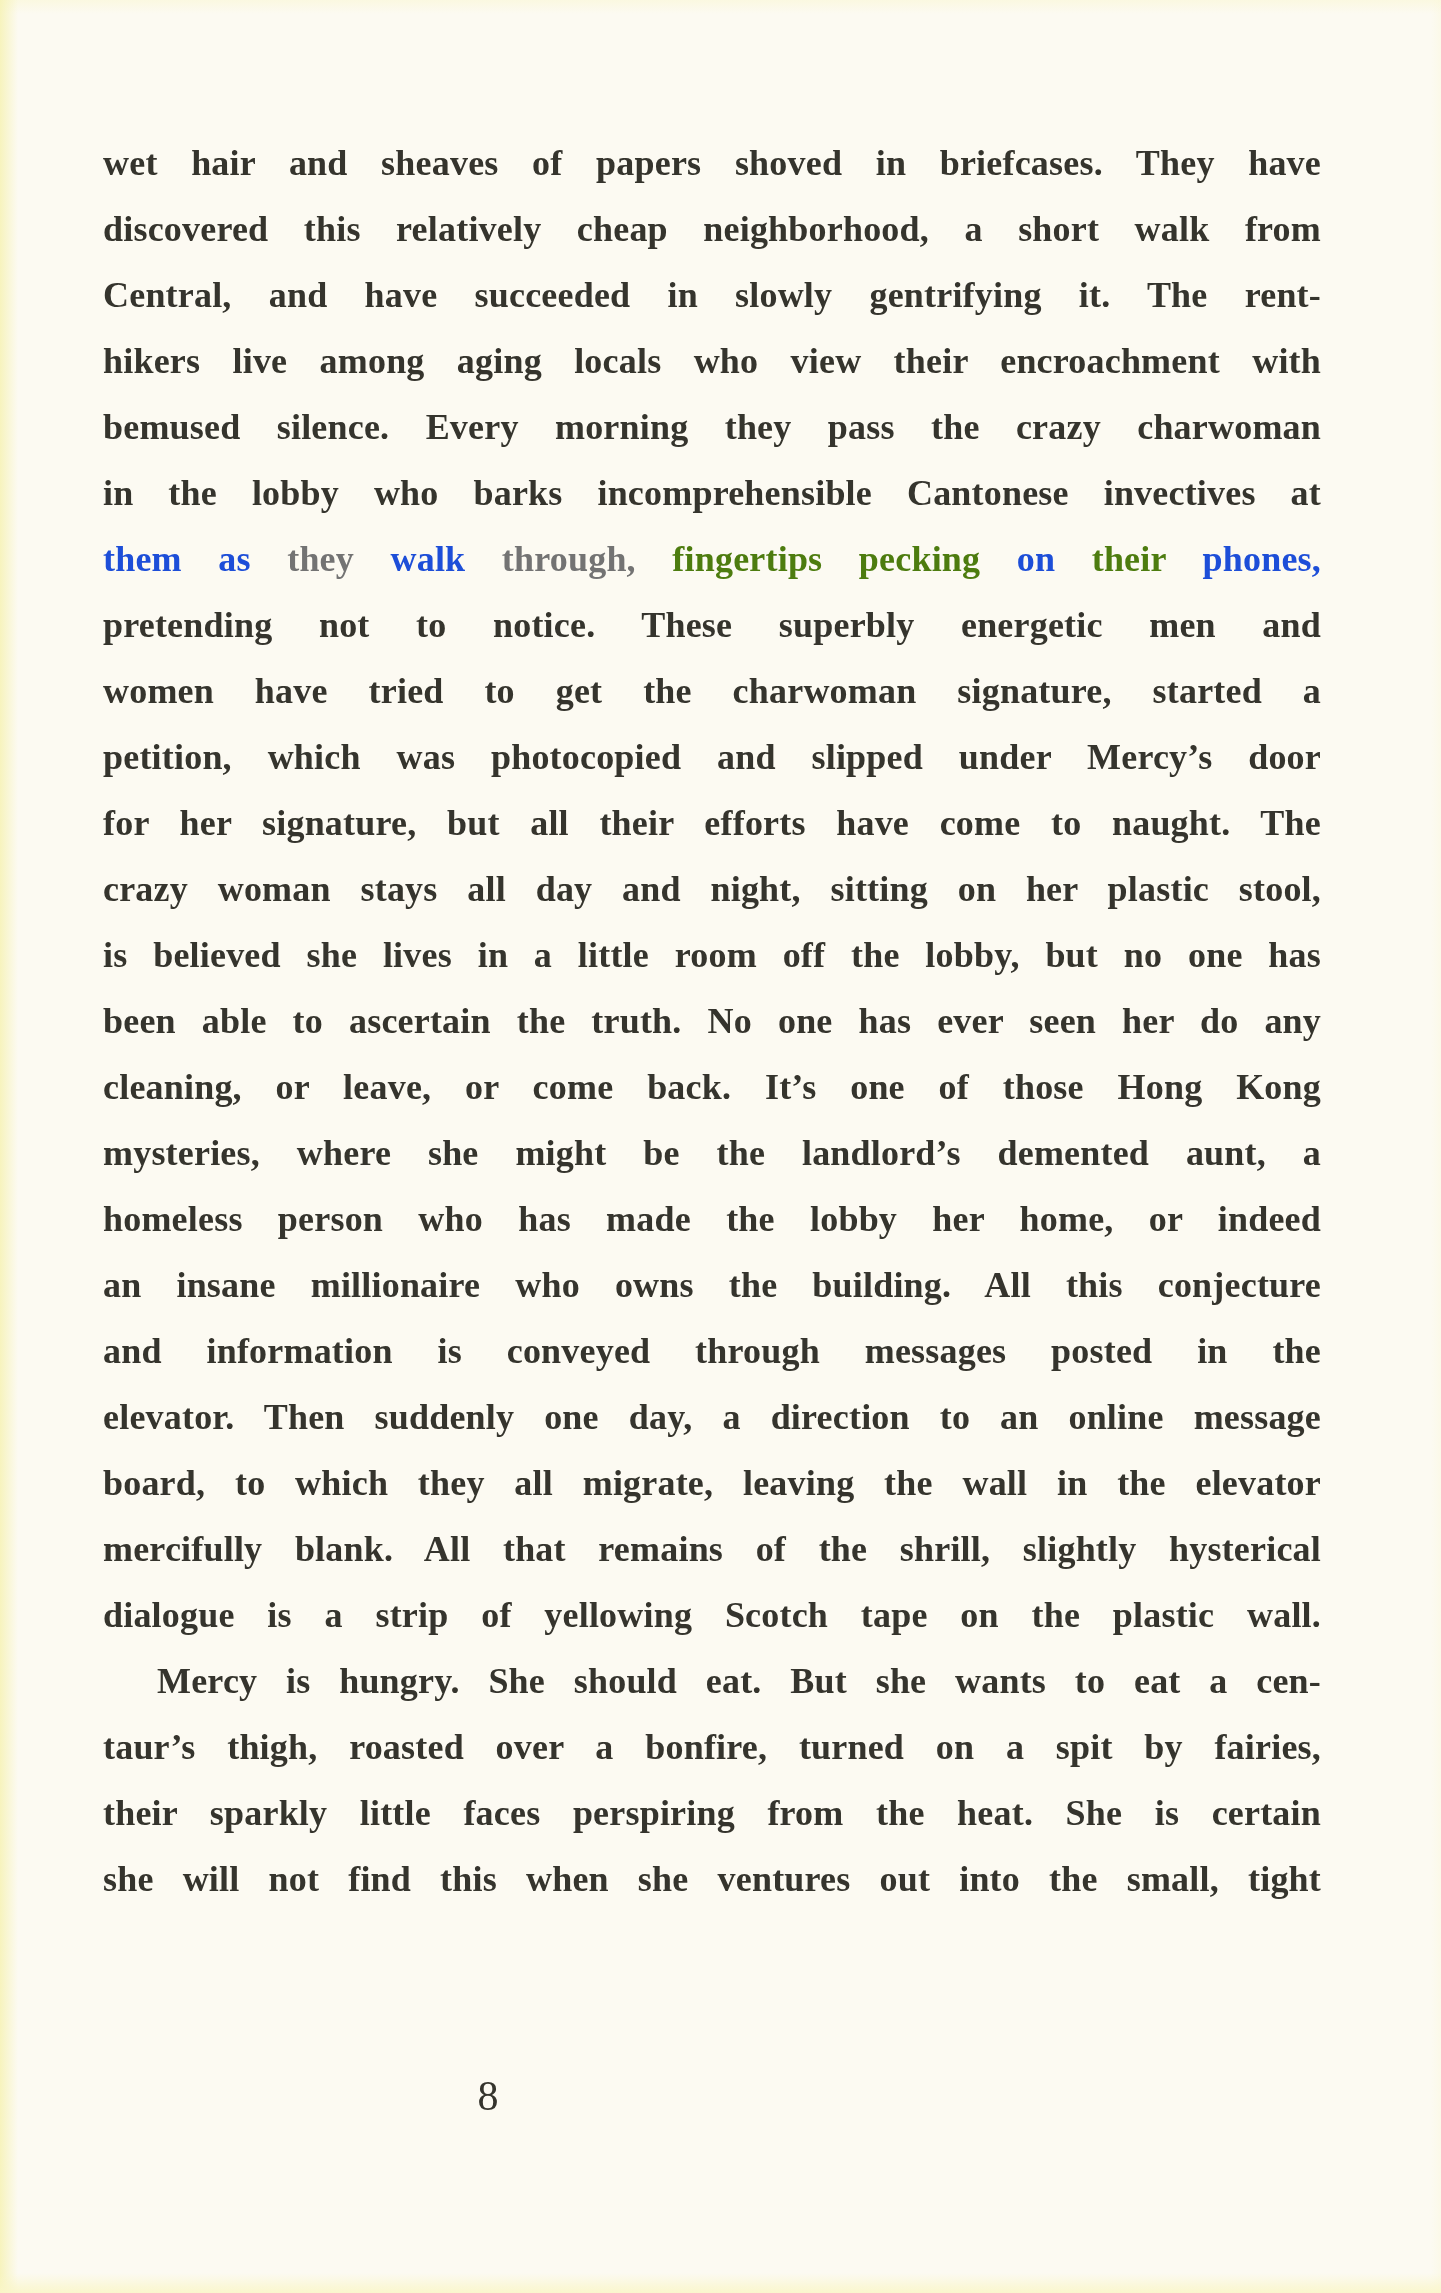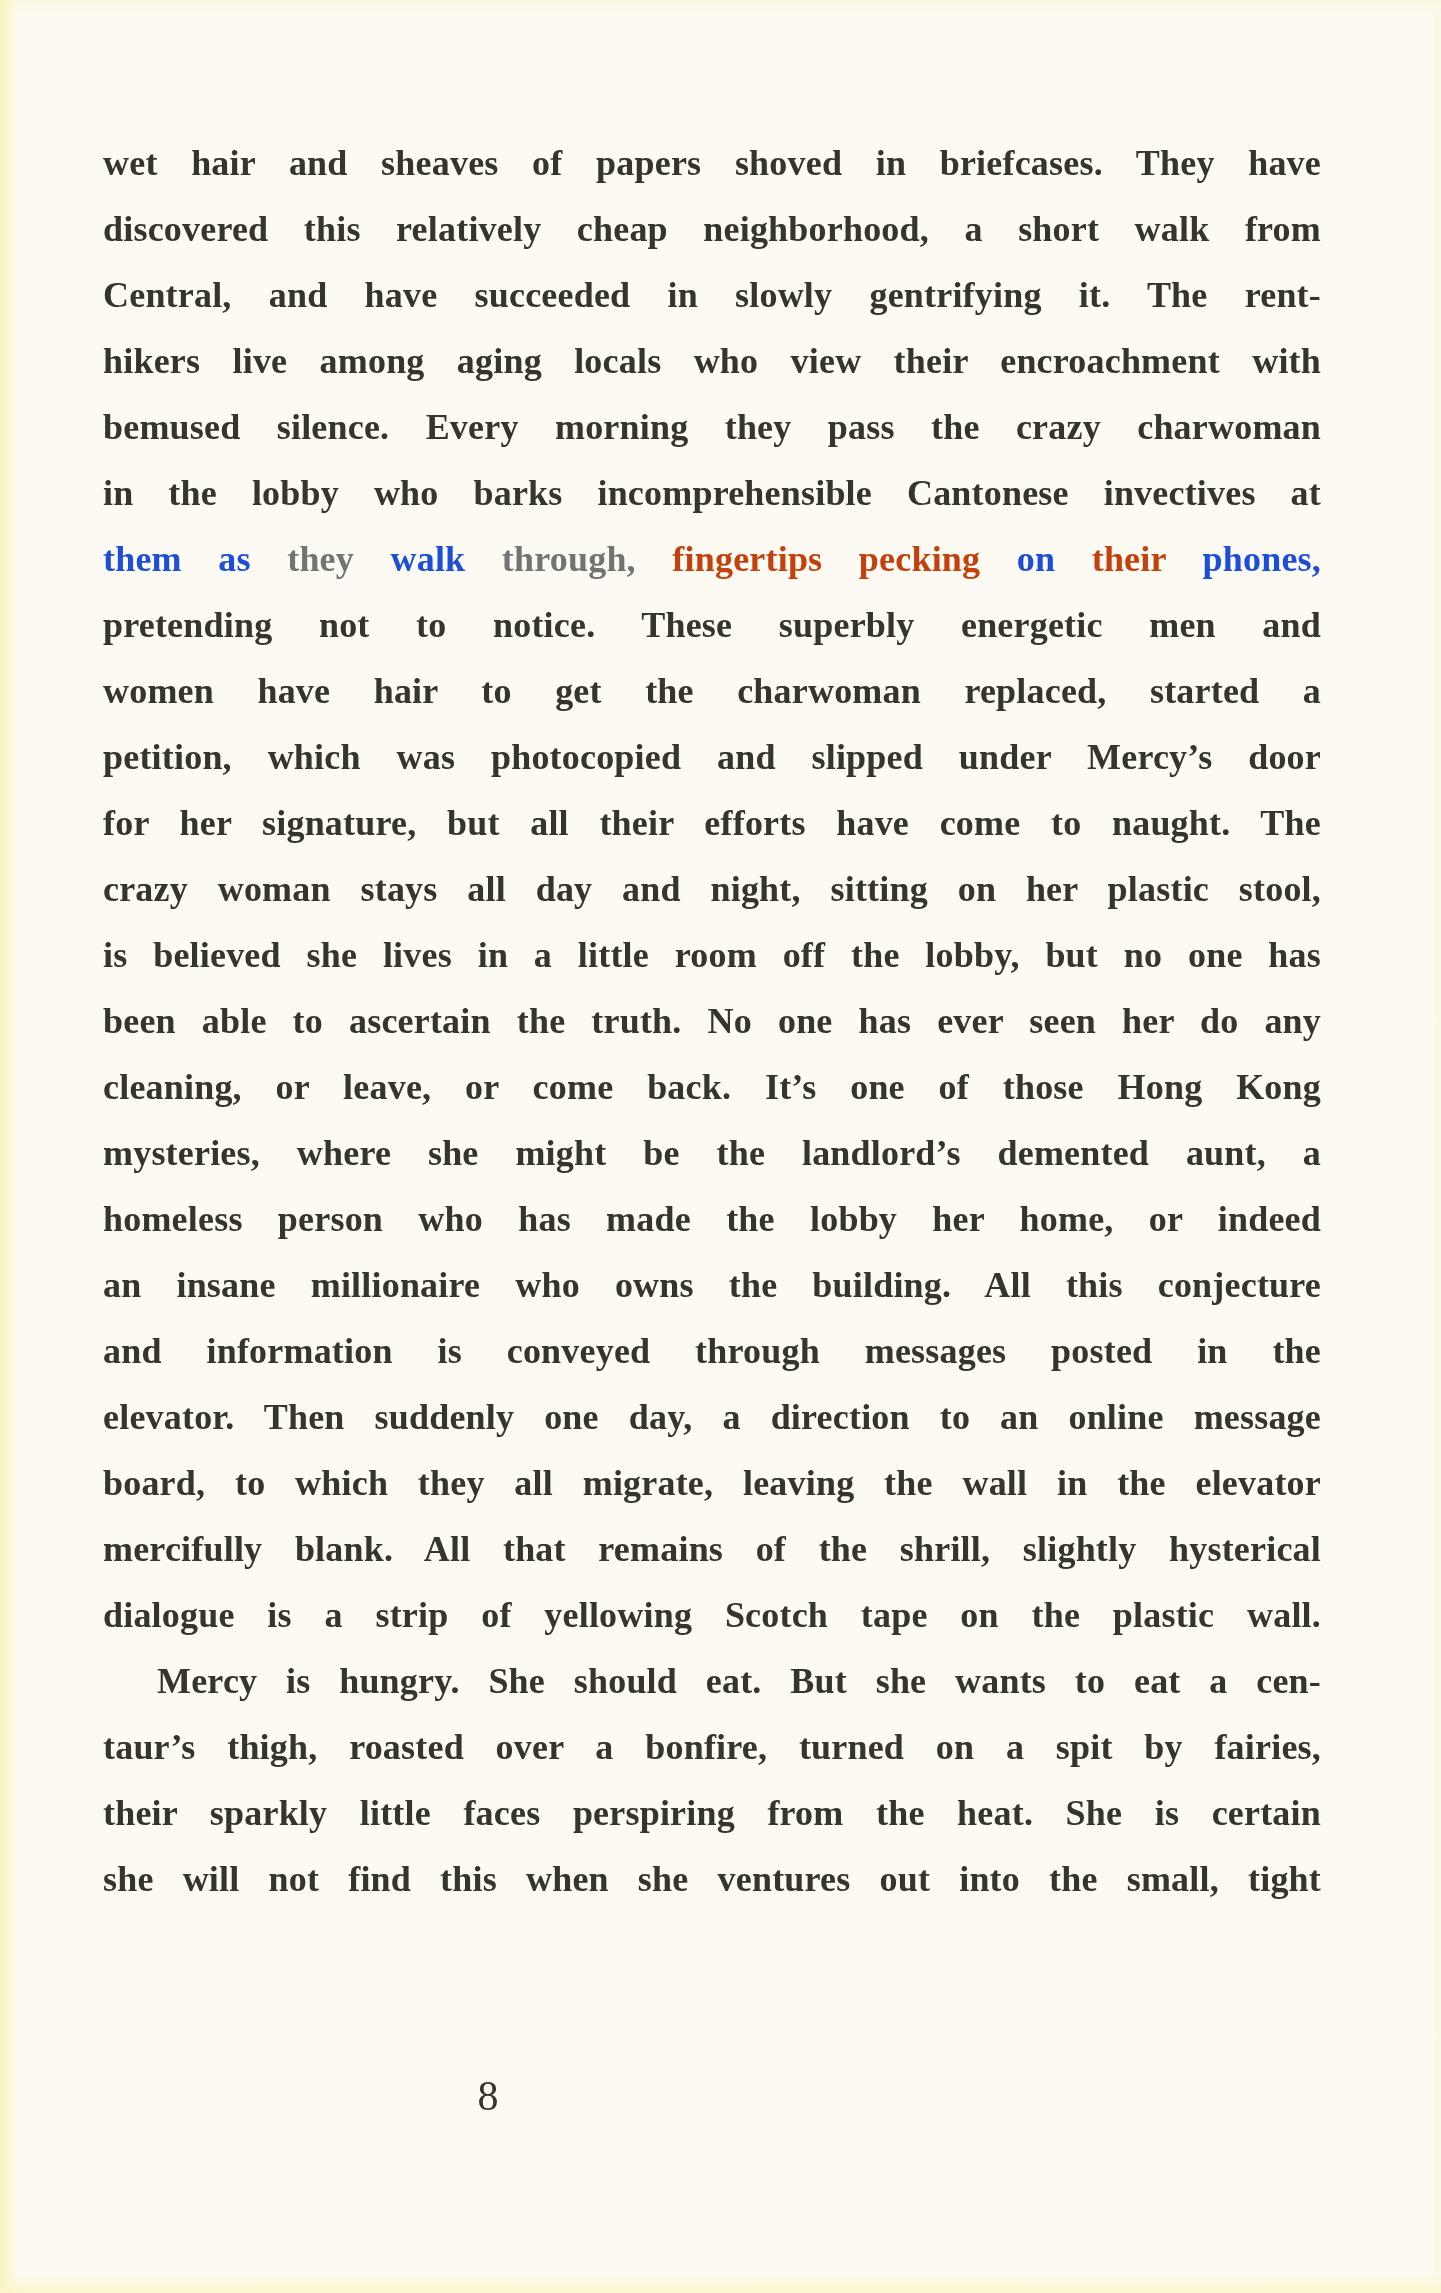--- a/index.html
+++ b/index.html
@@ -44,21 +44,21 @@
     color: #35342d;
     text-align: justify;
     text-align-last: justify;
     -moz-text-align-last: justify;
     letter-spacing: 0.2px;
     font-weight: bold;
   }
   .line.indent { padding-left: 54px; }
   .line.mixed { filter: blur(0.4px); }
   .seg-normal { color: #737373; }
-  .seg-mid    { color: #c2410c; }
+  .seg-mid    { color: #4d7c0f; }
   .seg-faded  { color: #1d4ed8; }
   .page-number {
     position: absolute;
     top: 2066px;
     left: 398px;
     width: 180px;
     text-align: center;
     font-size: 42px;
     line-height: 60px;
     color: #35342d;
@@ -75,21 +75,21 @@
 
   <div class="text-block" id="text-block">
       <div class="line">wet hair and sheaves of papers shoved in briefcases. They have</div>
       <div class="line">discovered this relatively cheap neighborhood, a short walk from</div>
       <div class="line">Central, and have succeeded in slowly gentrifying it. The rent-</div>
       <div class="line">hikers live among aging locals who view their encroachment with</div>
       <div class="line">bemused silence. Every morning they pass the crazy charwoman</div>
       <div class="line">in the lobby who barks incomprehensible Cantonese invectives at</div>
       <div class="line mixed"><span class="seg-faded">them as </span><span class="seg-normal">they </span><span class="seg-faded">walk </span><span class="seg-normal">through, </span><span class="seg-mid">fingertips </span><span class="seg-mid">pecking </span><span class="seg-faded">on </span><span class="seg-mid">their </span><span class="seg-faded">phones,</span></div>
       <div class="line">pretending not to notice. These superbly energetic men and</div>
-      <div class="line">women have hair to get the charwoman replaced, started a</div>
+      <div class="line">women have tried to get the charwoman signature, started a</div>
       <div class="line">petition, which was photocopied and slipped under Mercy’s door</div>
       <div class="line">for her signature, but all their efforts have come to naught. The</div>
       <div class="line">crazy woman stays all day and night, sitting on her plastic stool,</div>
       <div class="line">is believed she lives in a little room off the lobby, but no one has</div>
       <div class="line">been able to ascertain the truth. No one has ever seen her do any</div>
       <div class="line">cleaning, or leave, or come back. It’s one of those Hong Kong</div>
       <div class="line">mysteries, where she might be the landlord’s demented aunt, a</div>
       <div class="line">homeless person who has made the lobby her home, or indeed</div>
       <div class="line">an insane millionaire who owns the building. All this conjecture</div>
       <div class="line">and information is conveyed through messages posted in the</div>

